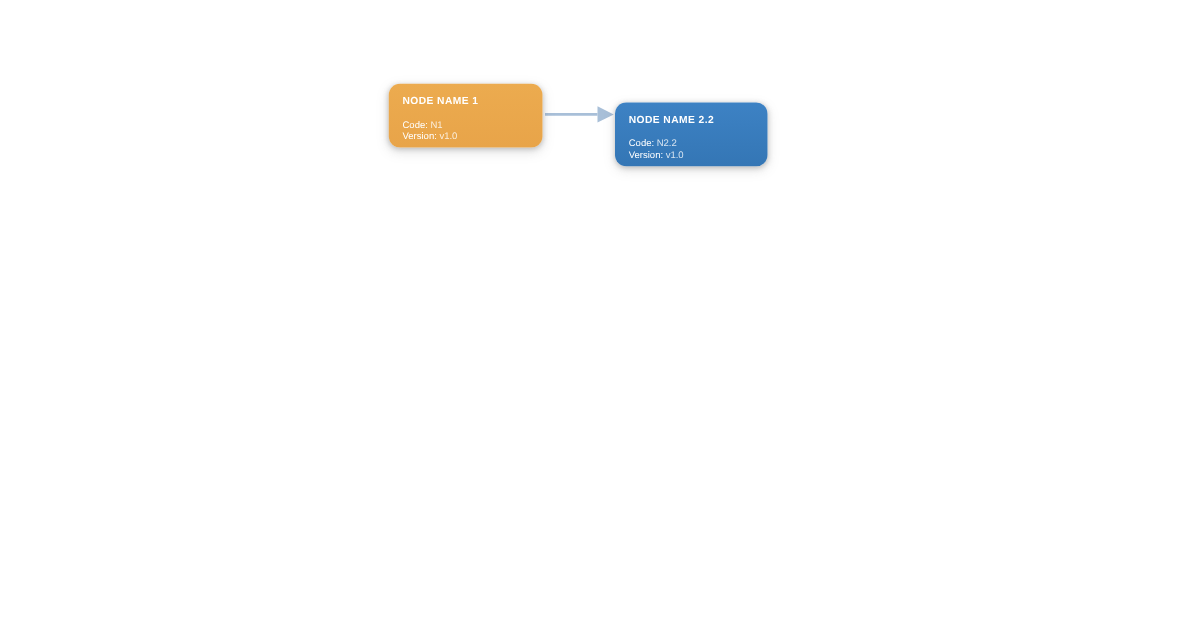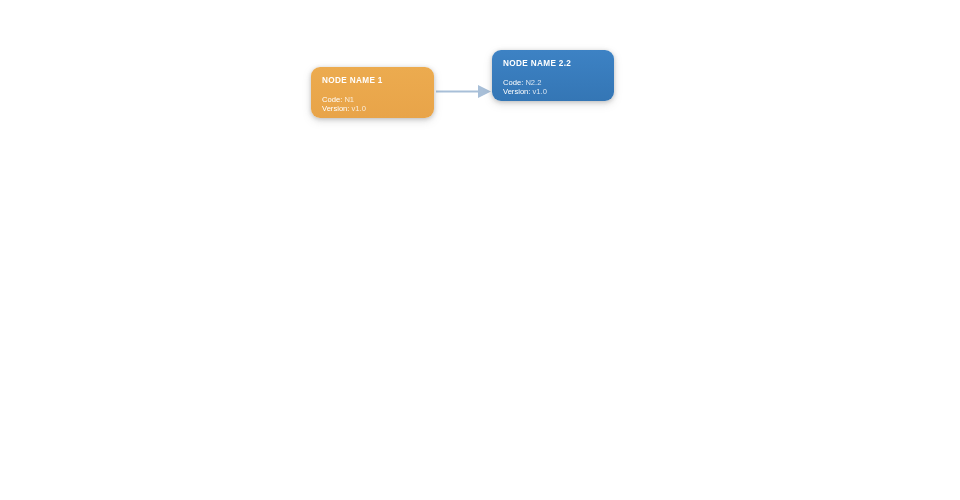--- a/index.html
+++ b/index.html
@@ -70,21 +70,21 @@
     left: 311px;
     top: 67px;
     width: 123px;
     height: 51px;
     background: linear-gradient(180deg, #ecab4f 0%, #e8a449 100%);
   }
 
   
   #node-2 {
     left: 492px;
-    top: 50px;
+    top: 82px;
     width: 122px;
     height: 51px;
     background: linear-gradient(180deg, #3d82c4 0%, #3476b5 100%);
   }
 
   
   #edge-layer {
     position: absolute;
     left: 0;
     top: 0;

